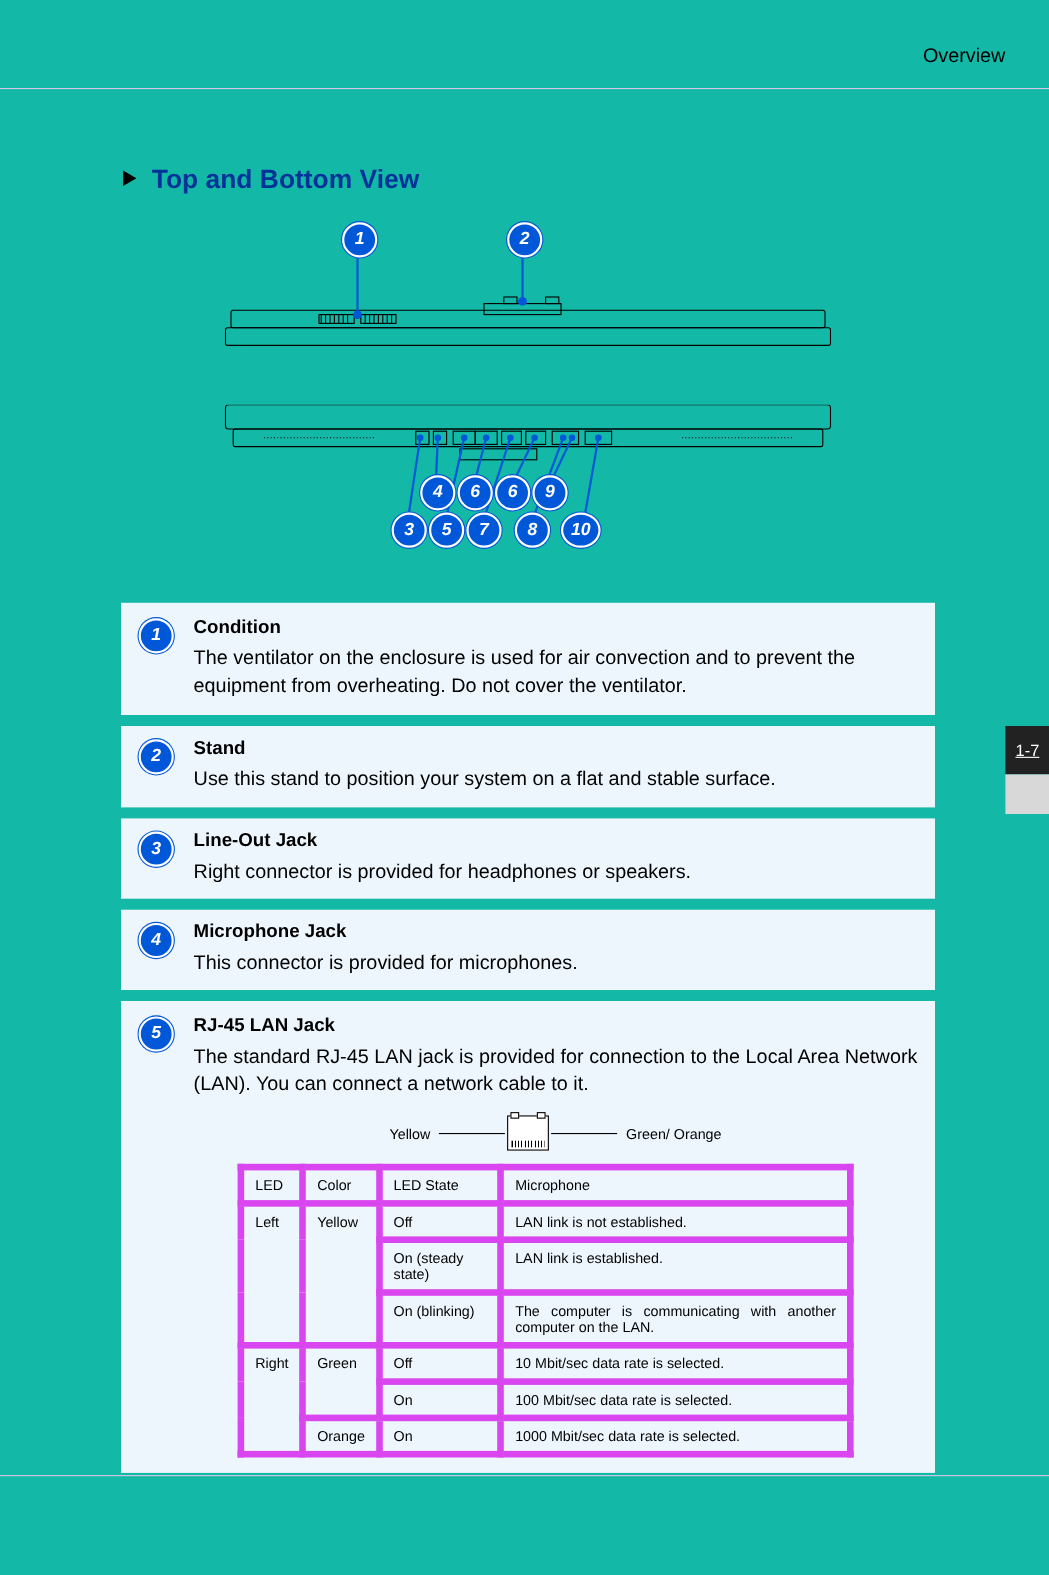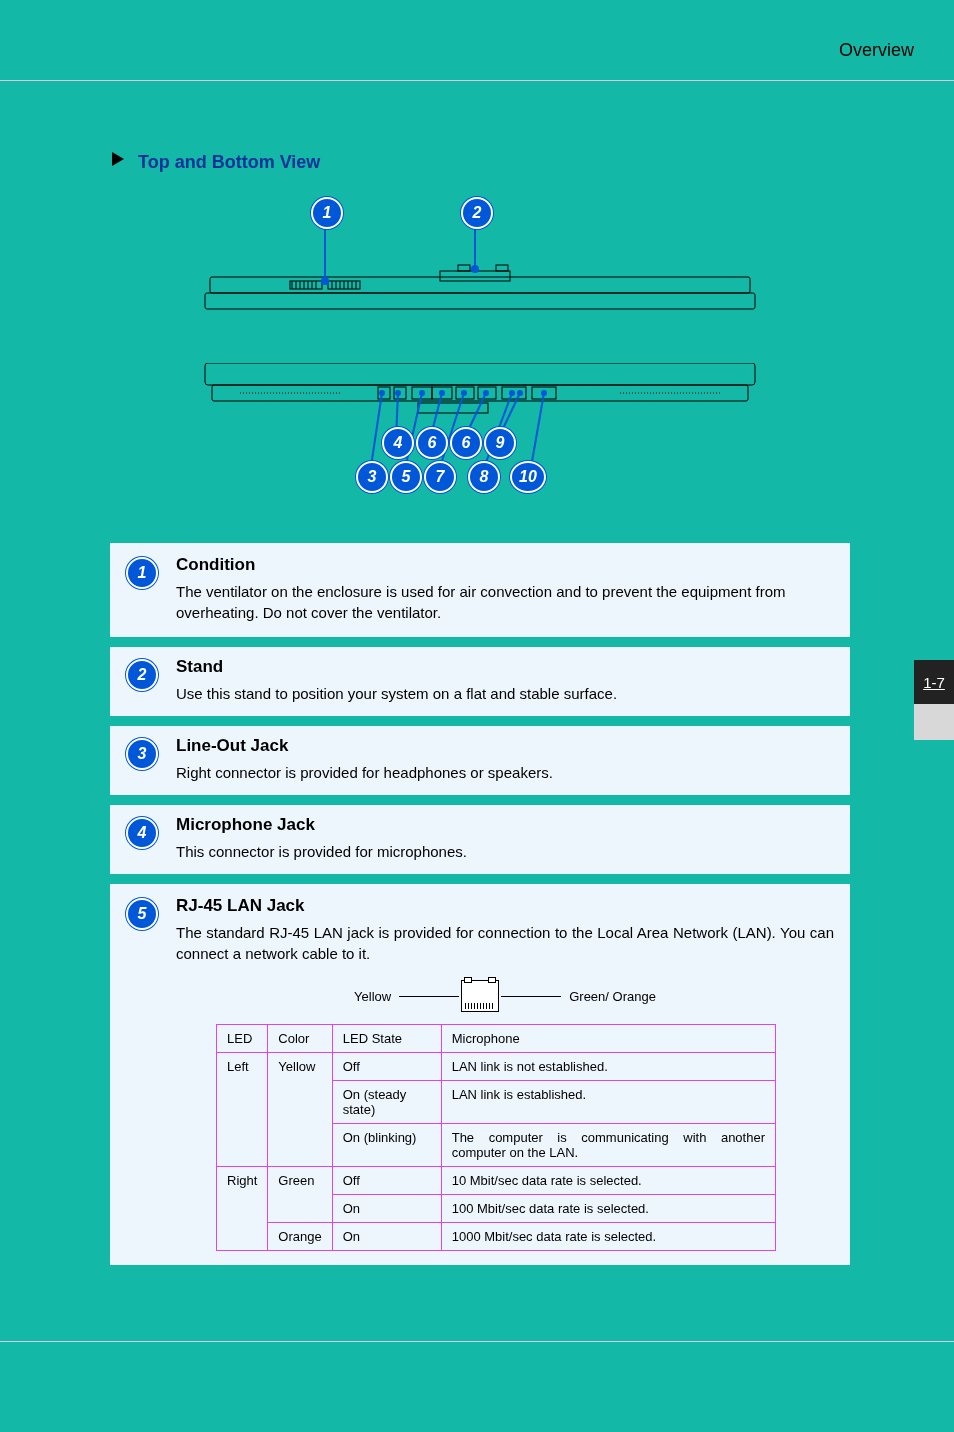--- a/index.html
+++ b/index.html
@@ -1,45 +1,45 @@
 <!DOCTYPE html>
 <html><head>
 <meta charset="utf-8">
 <style>
   html,body{margin:0;padding:0;background:#fff;font-family:Arial,Helvetica,sans-serif;color:#000;}
   .page{position:relative;width:954px;height:1432px;margin:0 auto;background:#14b8a6;}
   
   .outer-frame{position:absolute;left:0;top:80px;width:100%;height:1260px;border:1px solid #d9c7e6;border-left:none;}
   .header-right{position:absolute;right:40px;top:40px;font-size:18px;color:#000;}
   .content{position:absolute;left:110px;top:150px;width:740px;}
-  h1.section{font-family:Verdana,Arial,sans-serif;font-weight:bold;color:#003399;font-size:18px;margin:0 0 20px 0;}
+  h1.section{font-family:Verdana,Arial,sans-serif;font-weight:bold;color:#003399;font-size:24px;margin:0 0 20px 0;}
   h1.section .arrow{display:inline-block;margin-right:10px;color:#000;}
   
   .diagram{position:relative;width:740px;margin:0 auto;}
   .callout-circle{display:inline-flex;align-items:center;justify-content:center;width:28px;height:28px;border-radius:50%;background:#0057d8;border:2px solid #fff;box-shadow:0 0 0 1px #0057d8;color:#fff;font-weight:bold;font-size:16px;font-style:italic;}
   
   .info-block{background:#eef6fd;padding:12px 16px 14px 16px;margin:10px 0;display:flex;align-items:flex-start;}
   .info-block.compact{padding:10px 16px 12px 16px;}
   .info-num{flex:0 0 auto;margin-right:18px;margin-top:2px;}
   .info-body{flex:1 1 auto;}
   .info-title{font-weight:bold;font-size:17px;margin-bottom:6px;}
-  .info-text{font-size:15px;line-height:1.4;}
+  .info-text{font-size:18px;line-height:1.4;}
   .info-text.justify{text-align:justify;}
   
   .rj45-row{display:flex;align-items:center;justify-content:center;margin:16px 0 12px 0;font-size:13px;}
   .rj45-label{margin:0 8px;white-space:nowrap;}
   .rj45-line{display:inline-block;width:60px;height:1px;background:#000;}
   .rj45-port{display:inline-block;width:36px;height:30px;border:1px solid #000;position:relative;vertical-align:middle;margin:0 2px;background:#fff;}
   .rj45-port:before{content:"";position:absolute;left:3px;right:3px;bottom:2px;height:6px;background:repeating-linear-gradient(90deg,#000 0 1px,transparent 1px 3px);}
   .rj45-port .led-l,.rj45-port .led-r{position:absolute;top:-4px;width:6px;height:4px;border:1px solid #000;background:#fff;}
   .rj45-port .led-l{left:2px;}
   .rj45-port .led-r{right:2px;}
   
   table.led{border-collapse:collapse;width:560px;margin:0 0 0 40px;font-size:13px;}
-  table.led td{border:1px solid #d946ef;padding:6px 10px;vertical-align:top;}
+  table.led td{border:6px solid #d946ef;padding:6px 10px;vertical-align:top;}
   
   .side-tab{position:absolute;right:0;top:660px;width:40px;height:44px;background:#222;color:#fff;display:flex;align-items:center;justify-content:center;font-size:15px;text-decoration:underline;}
   .side-tab-gray{position:absolute;right:0;top:704px;width:40px;height:36px;background:#d8d8d8;}
   
   svg{display:block;}
   .lead-dot{fill:#0057d8;}
   .lead-line{stroke:#0057d8;stroke-width:2;fill:none;}
 </style>
 </head>
 <body>

